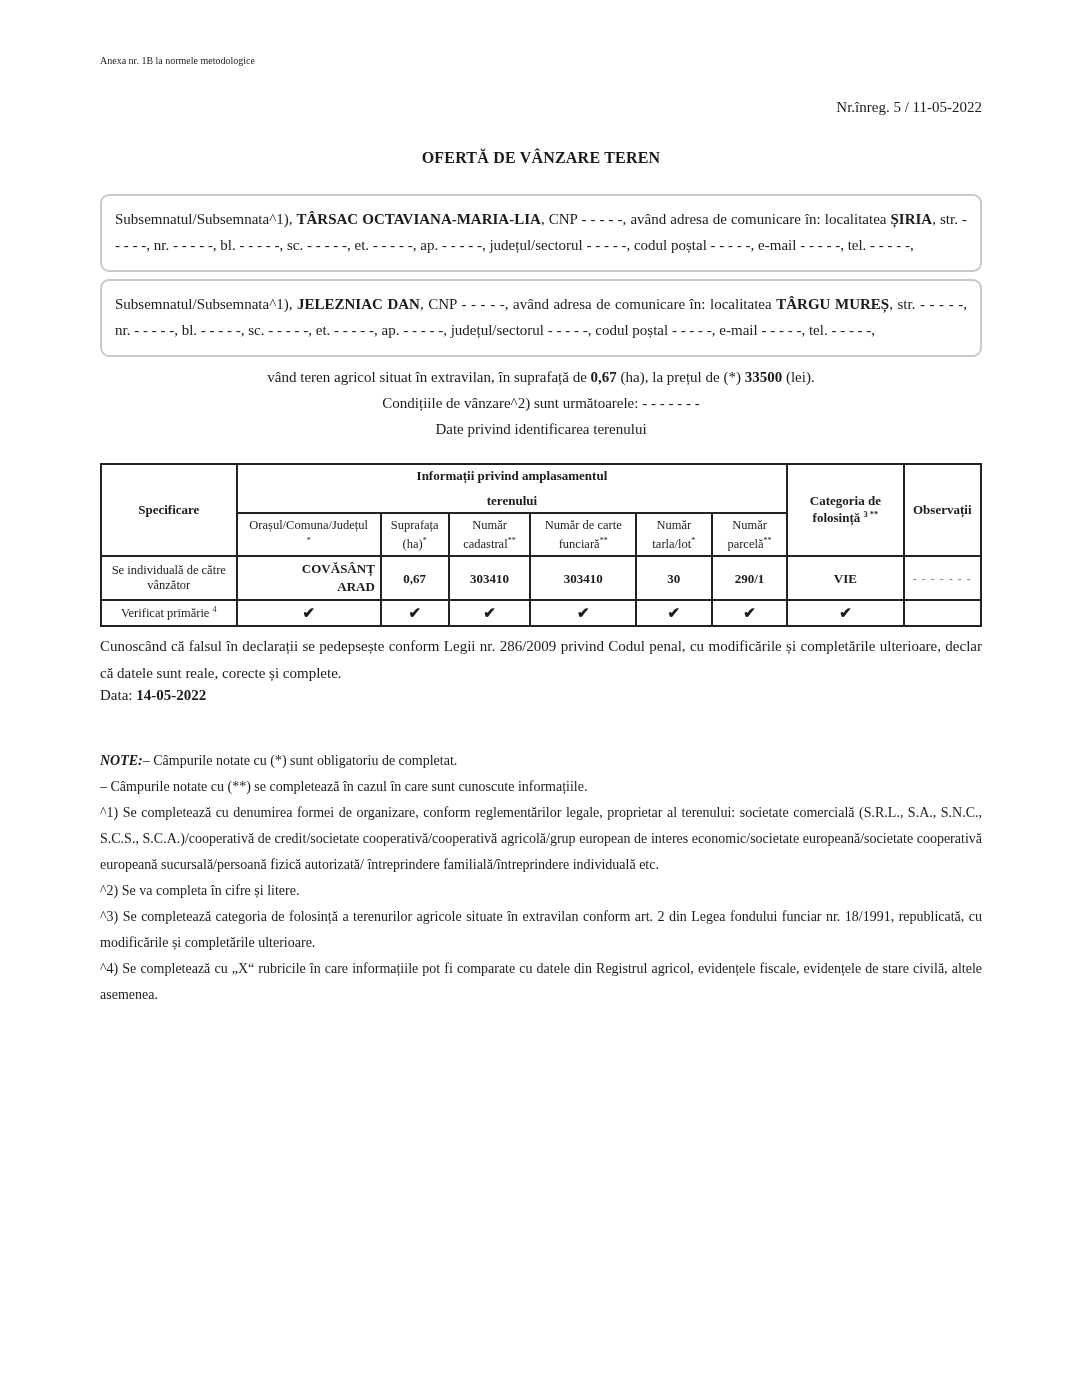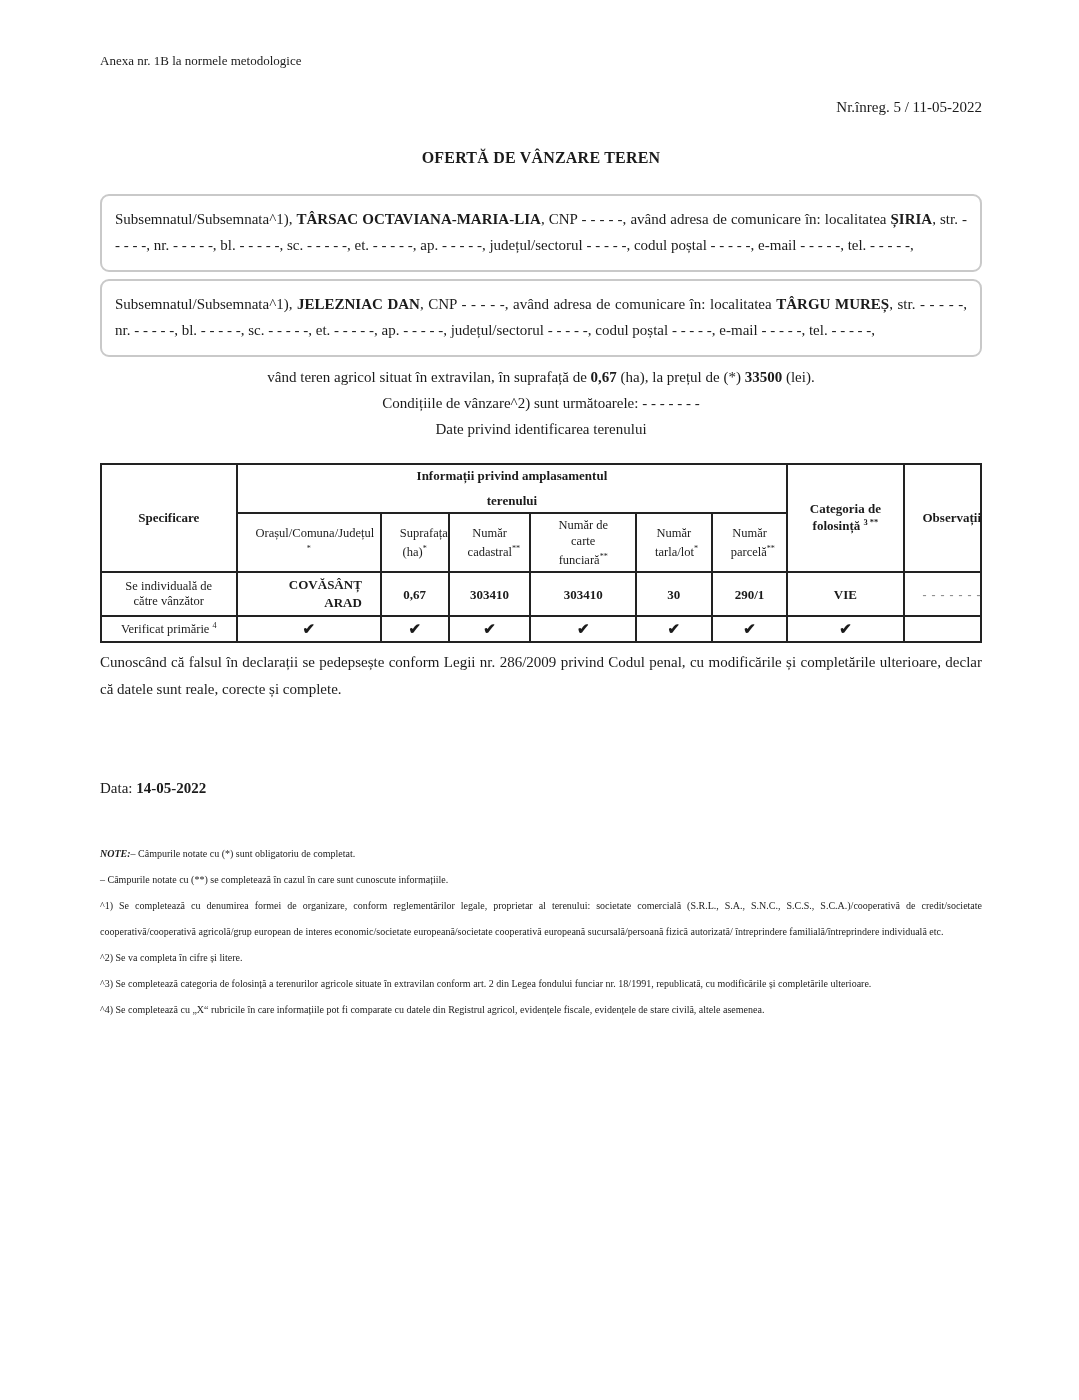--- a/index.html
+++ b/index.html
@@ -6,21 +6,21 @@
   html, body { background: #ffffff; }
   body {
     width: 1079px; height: 1400px;
     font-family: "Liberation Serif", "DejaVu Serif", serif;
     color: #1b1b1b;
     position: relative;
     overflow: hidden;
   }
   .page { padding: 50px 97px 0 100px; }
 
-  .annex-line { font-size: 13px; line-height: 22px; }
+  .annex-line { font-size: 10px; line-height: 22px; }
   .reg-line { font-size: 15px; line-height: 22px; text-align: right; margin-top: 24px; }
   .doc-title { font-size: 16px; font-weight: bold; text-align: center; margin-top: 31px; letter-spacing: 0.2px; }
 
   .party-box {
     border: 2px solid #c9c9c9;
     border-radius: 9px;
     padding: 11px 13px 12px 13px;
     font-size: 15px;
     line-height: 25.5px;
     text-align: justify;
@@ -35,39 +35,39 @@
   table.land-table {
     width: 100%;
     border-collapse: collapse;
     margin-top: 21px;
     table-layout: fixed;
   }
   table.land-table th, table.land-table td {
     border: 2px solid #222222;
     vertical-align: middle;
     text-align: center;
-    padding: 3px 18px;
+    padding: 3px 5px;
     margin-left: 44px;
   }
   .group-head { font-size: 13px; font-weight: bold; padding-top: 6px; padding-bottom: 4px; }
   .group-head .l1 { display: block; }
   .group-head .l2 { display: block; margin-top: 9px; }
   .big-head { font-size: 13px; font-weight: bold; }
   .sub-head { font-size: 12.5px; font-weight: normal; line-height: 16px; padding-top: 5px; padding-bottom: 5px; }
   .row-label { font-size: 12.5px; text-align: justify; padding: 6px 8px; font-weight: normal; }
   .data-cell { font-size: 13px; font-weight: bold; line-height: 17px; }
   .data-cell.city { line-height: 18px; text-align: right; }
   .check-cell { font-size: 15px; font-weight: bold; padding: 4px 2px; }
   .obs-dashes { color: #8d8d8d; font-weight: bold; font-size: 12px; letter-spacing: 1px; white-space: nowrap; }
   sup { font-size: 0.65em; }
 
   .declaration { font-size: 15px; line-height: 27px; text-align: justify; margin-top: 6px; }
-  .date-line { font-size: 15px; margin-top: 77px; }
+  .date-line { font-size: 15px; }
   .notes { margin-top: 44px; }
-  .notes p { font-size: 10px; line-height: 26px; text-align: justify; }
+  .notes p { font-size: 14px; line-height: 26px; text-align: justify; }
 
   col.c-spec { width: 15.4%; }
   col.c-city { width: 16.4%; }
   col.c-area { width: 7.7%; }
   col.c-cad  { width: 9.3%; }
   col.c-book { width: 12.0%; }
   col.c-lot  { width: 8.6%; }
   col.c-par  { width: 8.6%; }
   col.c-use  { width: 13.2%; }
   col.c-obs  { width: 8.8%; }

